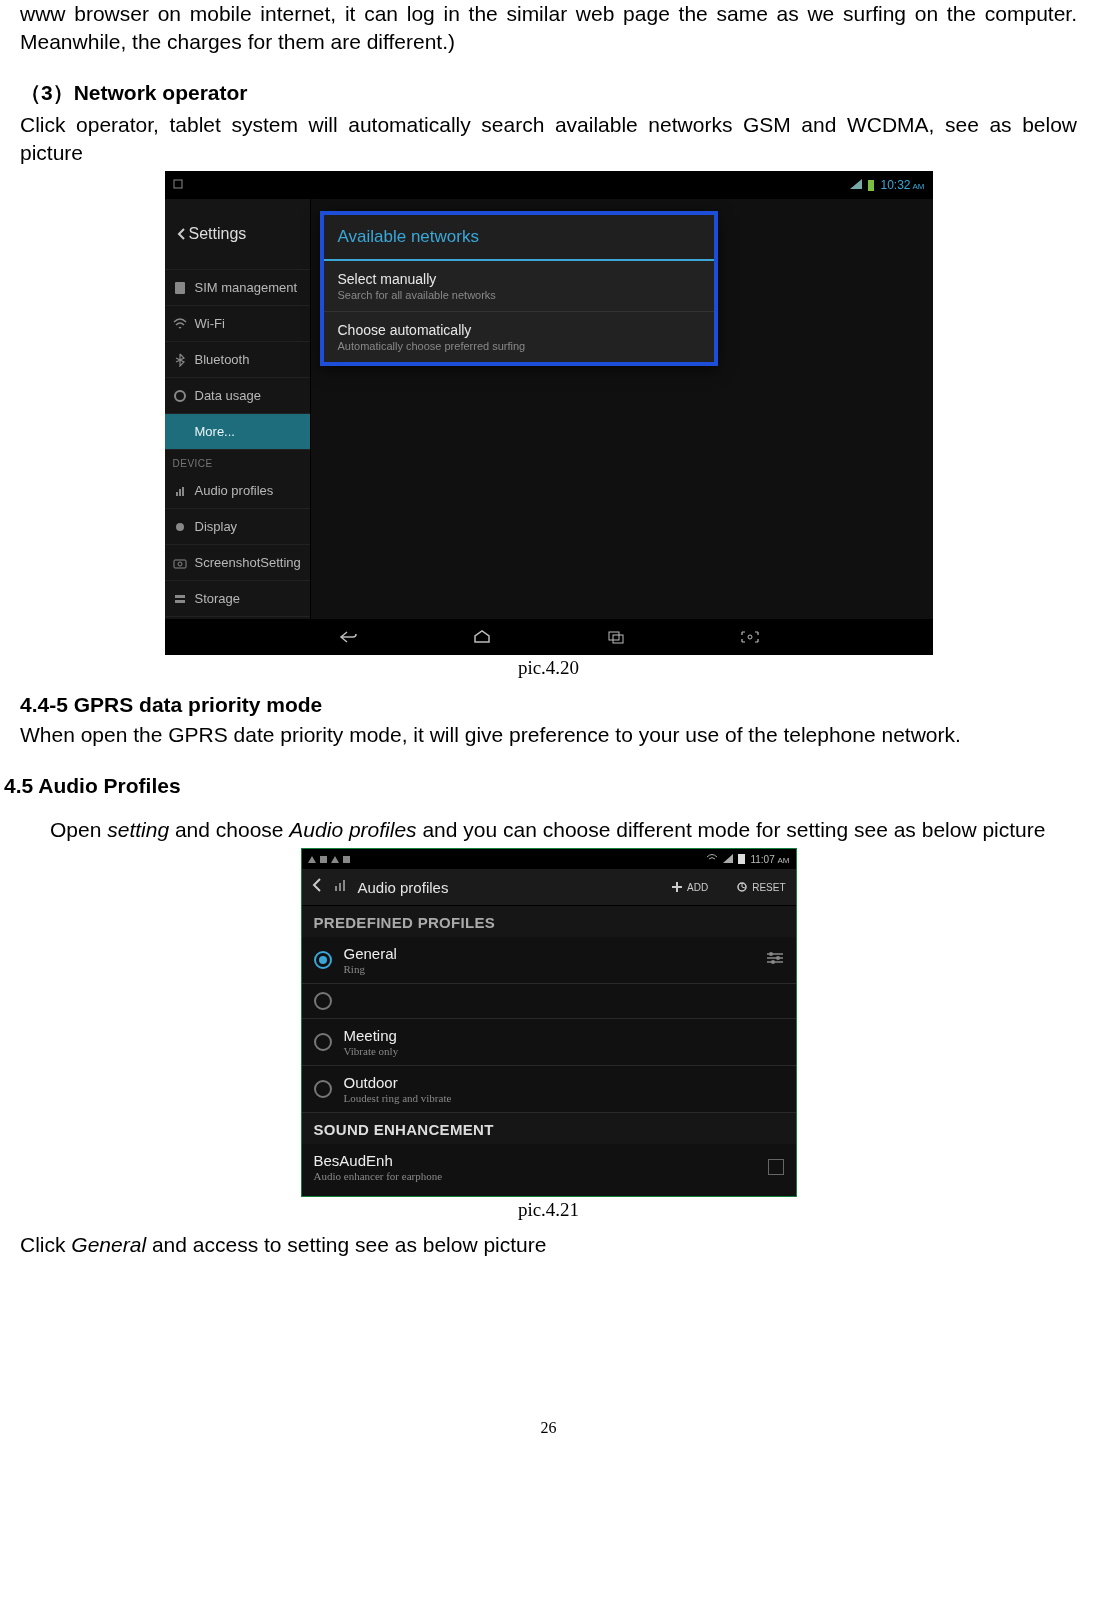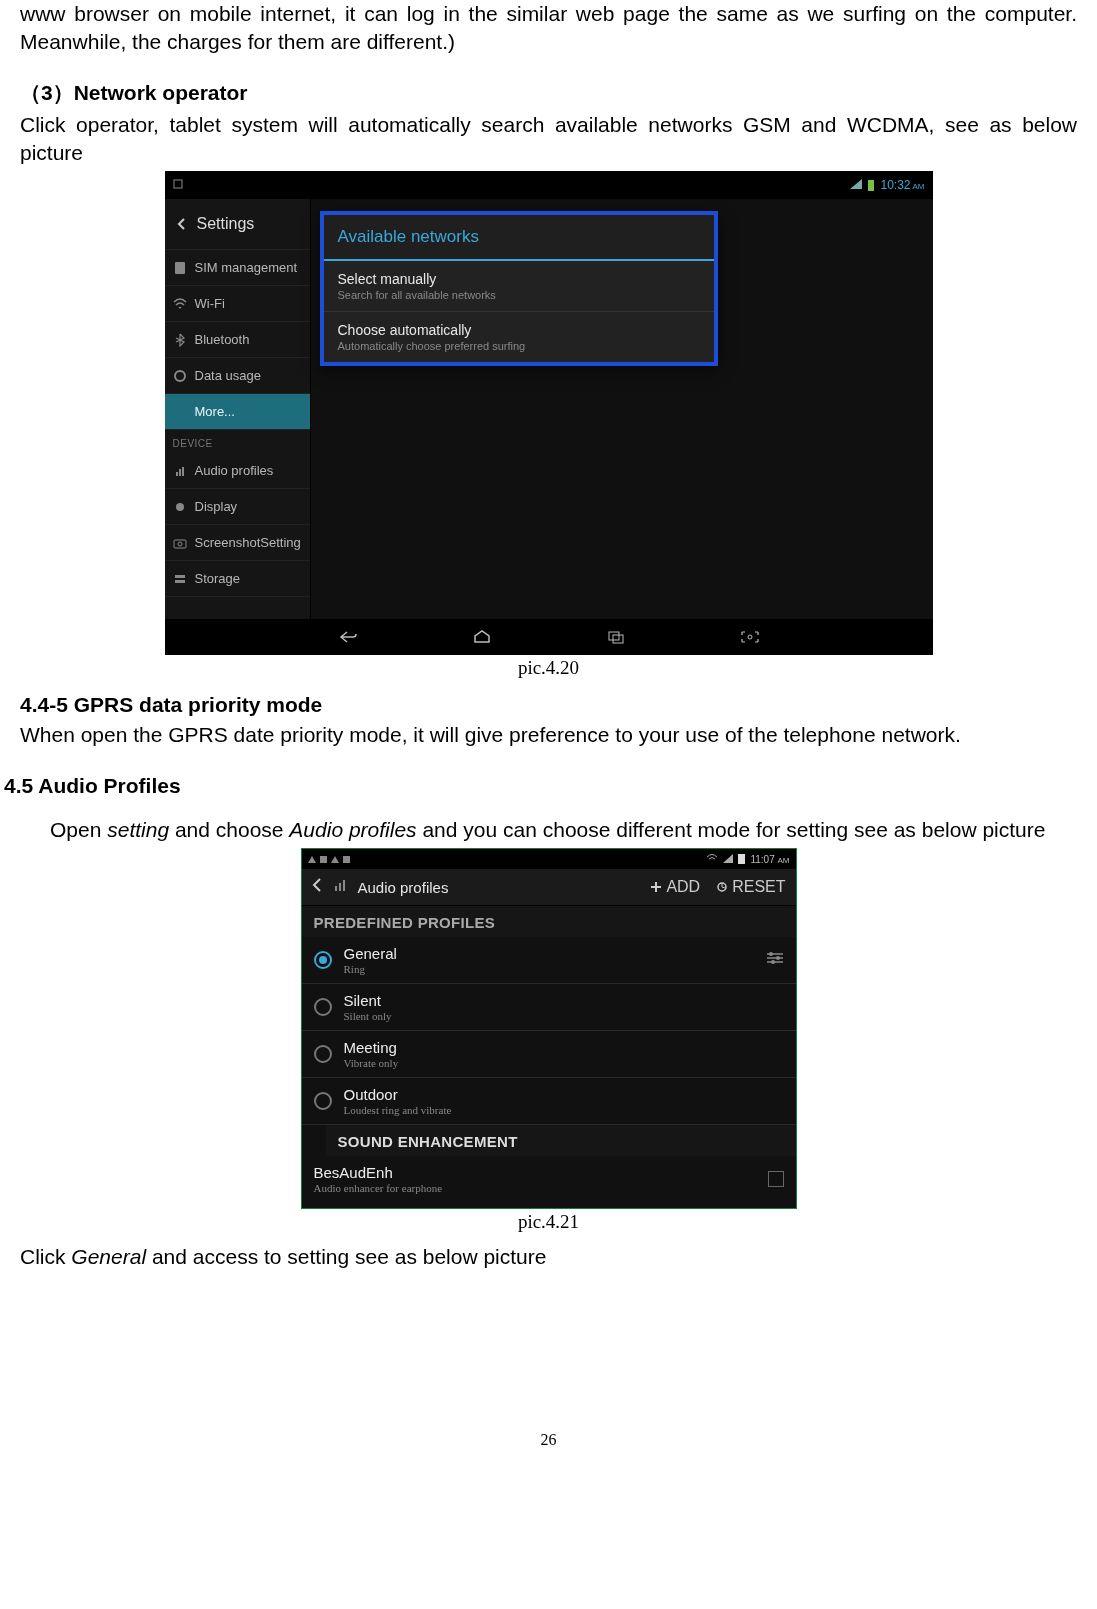--- a/index.html
+++ b/index.html
@@ -79,24 +79,23 @@
   }
   .s1-sidebar {
     width: 145px;
     background: #151515;
     border-right: 1px solid #000;
     padding-top: 0;
   }
   .s1-sidehead {
     color: #ddd;
     font-size: 16px;
-    padding: 16px 10px;
-    display: flex;
-    align-items: center;
-    gap: 8px;
+    padding: 26px 10px;
+    display: flex;
+    align-items: center;
     border-bottom: 1px solid #222;
   }
   .s1-sideitem {
     color: #b8b8b8;
     font-size: 13px;
     padding: 10px 8px 10px 8px;
     display: flex;
     align-items: center;
     gap: 8px;
     border-bottom: 1px solid #222;
@@ -190,21 +189,21 @@
   .s2-titlebar {
     display: flex;
     align-items: center;
     justify-content: space-between;
     background: #1b1b1b;
     padding: 8px 10px;
     border-bottom: 1px solid #000;
   }
   .s2-title-left { display: flex; align-items: center; gap: 10px; }
   .s2-title-text { color: #e5e5e5; font-size: 15px; }
-  .s2-title-right { display: flex; align-items: center; gap: 16px; color: #ccc; font-size: 16px; }
+  .s2-title-right { display: flex; align-items: center; gap: 28px; color: #ccc; font-size: 10px; }
   .s2-trbtn { display: flex; align-items: center; gap: 4px; }
   .s2-section {
     color: #aaa;
     font-size: 15px;
     font-weight: bold;
     padding: 8px 12px 6px 12px;
     background: #161616;
     letter-spacing: 0.3px;
   }
   .s2-item {
@@ -472,41 +471,37 @@
         <svg width="18" height="14" viewBox="0 0 18 14">
             <path d="M1 3 L17 3 M1 7 L17 7 M1 11 L17 11" stroke="#888" stroke-width="1.5"></path>
             <circle cx="5" cy="3" r="2" fill="#888"></circle>
             <circle cx="12" cy="7" r="2" fill="#888"></circle>
             <circle cx="7" cy="11" r="2" fill="#888"></circle>
           </svg>
       </span>
     </div>
     <div class="s2-item">
       <span class="s2-radio"></span>
-      <div class="s2-item-text">
-        <div class="t1">Silent</div>
-        <div class="t2">Silent only</div>
-      </div>
     </div>
     <div class="s2-item">
       <span class="s2-radio"></span>
       <div class="s2-item-text">
         <div class="t1">Meeting</div>
         <div class="t2">Vibrate only</div>
       </div>
     </div>
     <div class="s2-item">
       <span class="s2-radio"></span>
       <div class="s2-item-text">
         <div class="t1">Outdoor</div>
         <div class="t2">Loudest ring and vibrate</div>
       </div>
     </div>
 
-    <div class="s2-section" style="color:#ddd;margin-left:24px;">SOUND ENHANCEMENT</div>
+    <div class="s2-section" style="color:#ddd;">SOUND ENHANCEMENT</div>
 
     <div class="s2-item" style="border-bottom:none; padding-bottom:14px;">
       <div class="s2-item-text">
         <div class="t1">BesAudEnh</div>
         <div class="t2">Audio enhancer for earphone</div>
       </div>
       <span class="s2-chkbox"></span>
     </div>
   </div>
   <div class="caption">pic.4.21</div>

